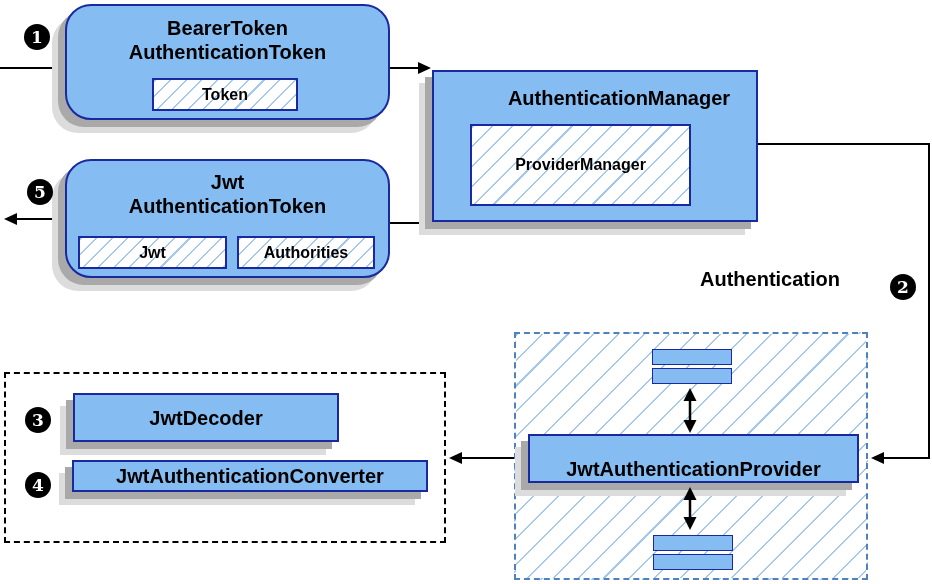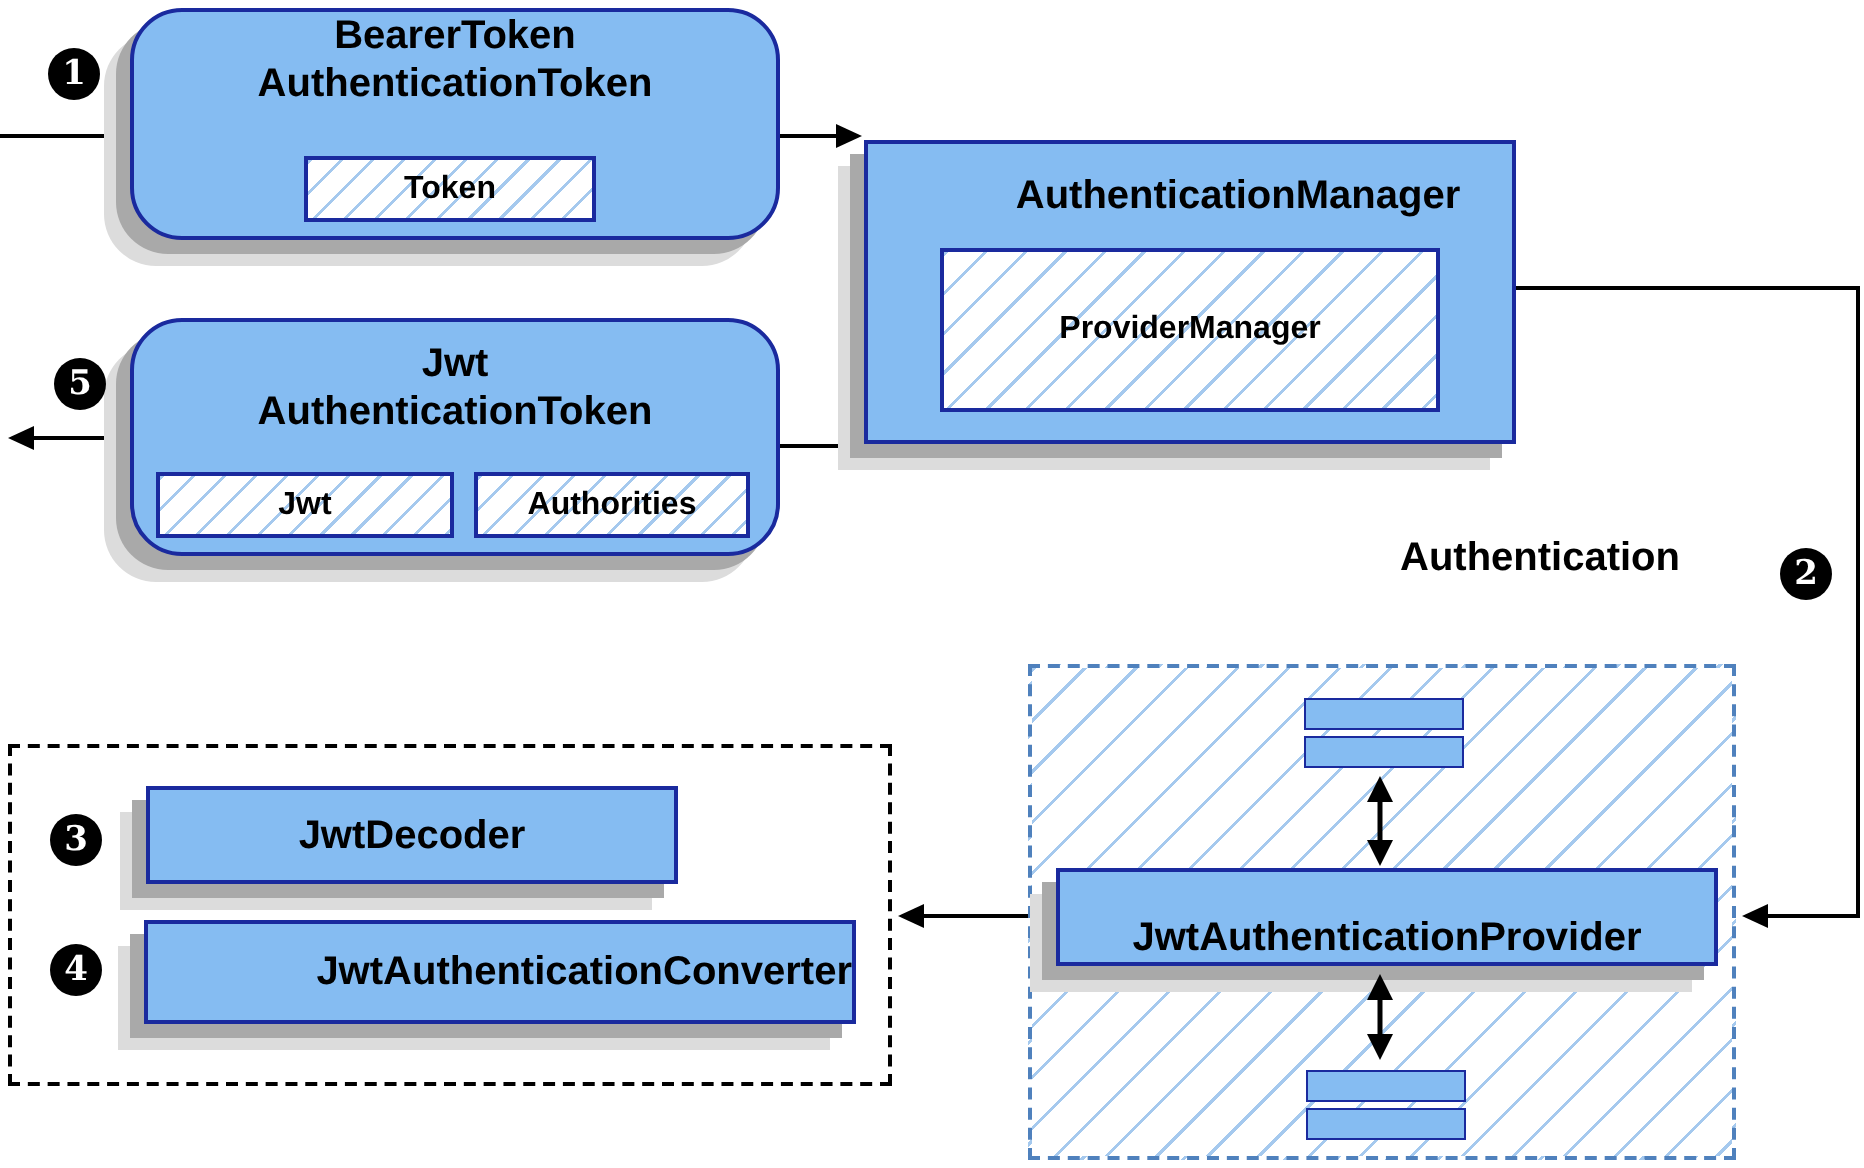--- a/index.html
+++ b/index.html
@@ -11,21 +11,21 @@
   #connectors{z-index:1;}
   #inner-arrows{z-index:3;}
 
   .node{
     position:absolute;box-sizing:border-box;z-index:2;
     background:#85BCF2;border:2px solid #1A2A9E;
     box-shadow:-7px 7px 0 0 #A9A9A9, -13px 13px 0 0 #DCDCDC;
     text-align:center;font-weight:bold;font-size:20px;line-height:24px;
   }
   .rounded{border-radius:26px;}
-  .node-title{}
+  .node-title{margin-top:10px;}
   .flexcenter{display:flex;align-items:center;justify-content:center;}
 
   .hatch{
     position:absolute;box-sizing:border-box;
     background-color:#ffffff;
     background-image:repeating-linear-gradient(135deg,#A5C9EE 0px,#A5C9EE 1.5px,transparent 1.5px,transparent 11px);
     border:2px solid #1A2A9E;
     font-weight:bold;font-size:16px;text-align:center;
   }
   .hatch-wide{
@@ -109,21 +109,21 @@
       <div>BearerToken</div>
       <div>AuthenticationToken</div>
     </div>
     <div class="hatch flexcenter" style="left:85px;top:72px;width:146px;height:33px;">
       <span>Token</span>
     </div>
   </div>
 
   <div class="node" style="left:432px;top:70px;width:326px;height:152px;">
     <div class="node-title" style="margin-top:14px;padding-left:48px;">AuthenticationManager</div>
-    <div class="hatch hatch-wide flexcenter" style="left:36px;top:52px;width:250px;height:82px;">
+    <div class="hatch hatch-wide flexcenter" style="left:36px;top:52px;width:221px;height:82px;">
       <span>ProviderManager</span>
     </div>
   </div>
 
   <div class="node rounded" style="left:65px;top:159px;width:325px;height:119px;">
     <div class="node-title" style="margin-top:9px;">
       <div>Jwt</div>
       <div>AuthenticationToken</div>
     </div>
     <div class="hatch flexcenter" style="left:11px;top:75px;width:149px;height:33px;">
@@ -161,17 +161,17 @@
       <polygon points="690,530 683.5,517 696.5,517" fill="#000"></polygon>
     </g>
   </svg>
 
   <div class="dashed-black" style="left:4px;top:372px;width:442px;height:171px;"></div>
 
   <div class="node flexcenter" style="left:73px;top:393px;width:266px;height:49px;">
     <span>JwtDecoder</span>
   </div>
 
-  <div class="node flexcenter" style="left:72px;top:460px;width:356px;height:52px;justify-content:flex-end;">
+  <div class="node flexcenter" style="left:72px;top:460px;width:356px;height:32px;">
     <span>JwtAuthenticationConverter</span>
   </div>
 
 </div>
 
 </body></html>

